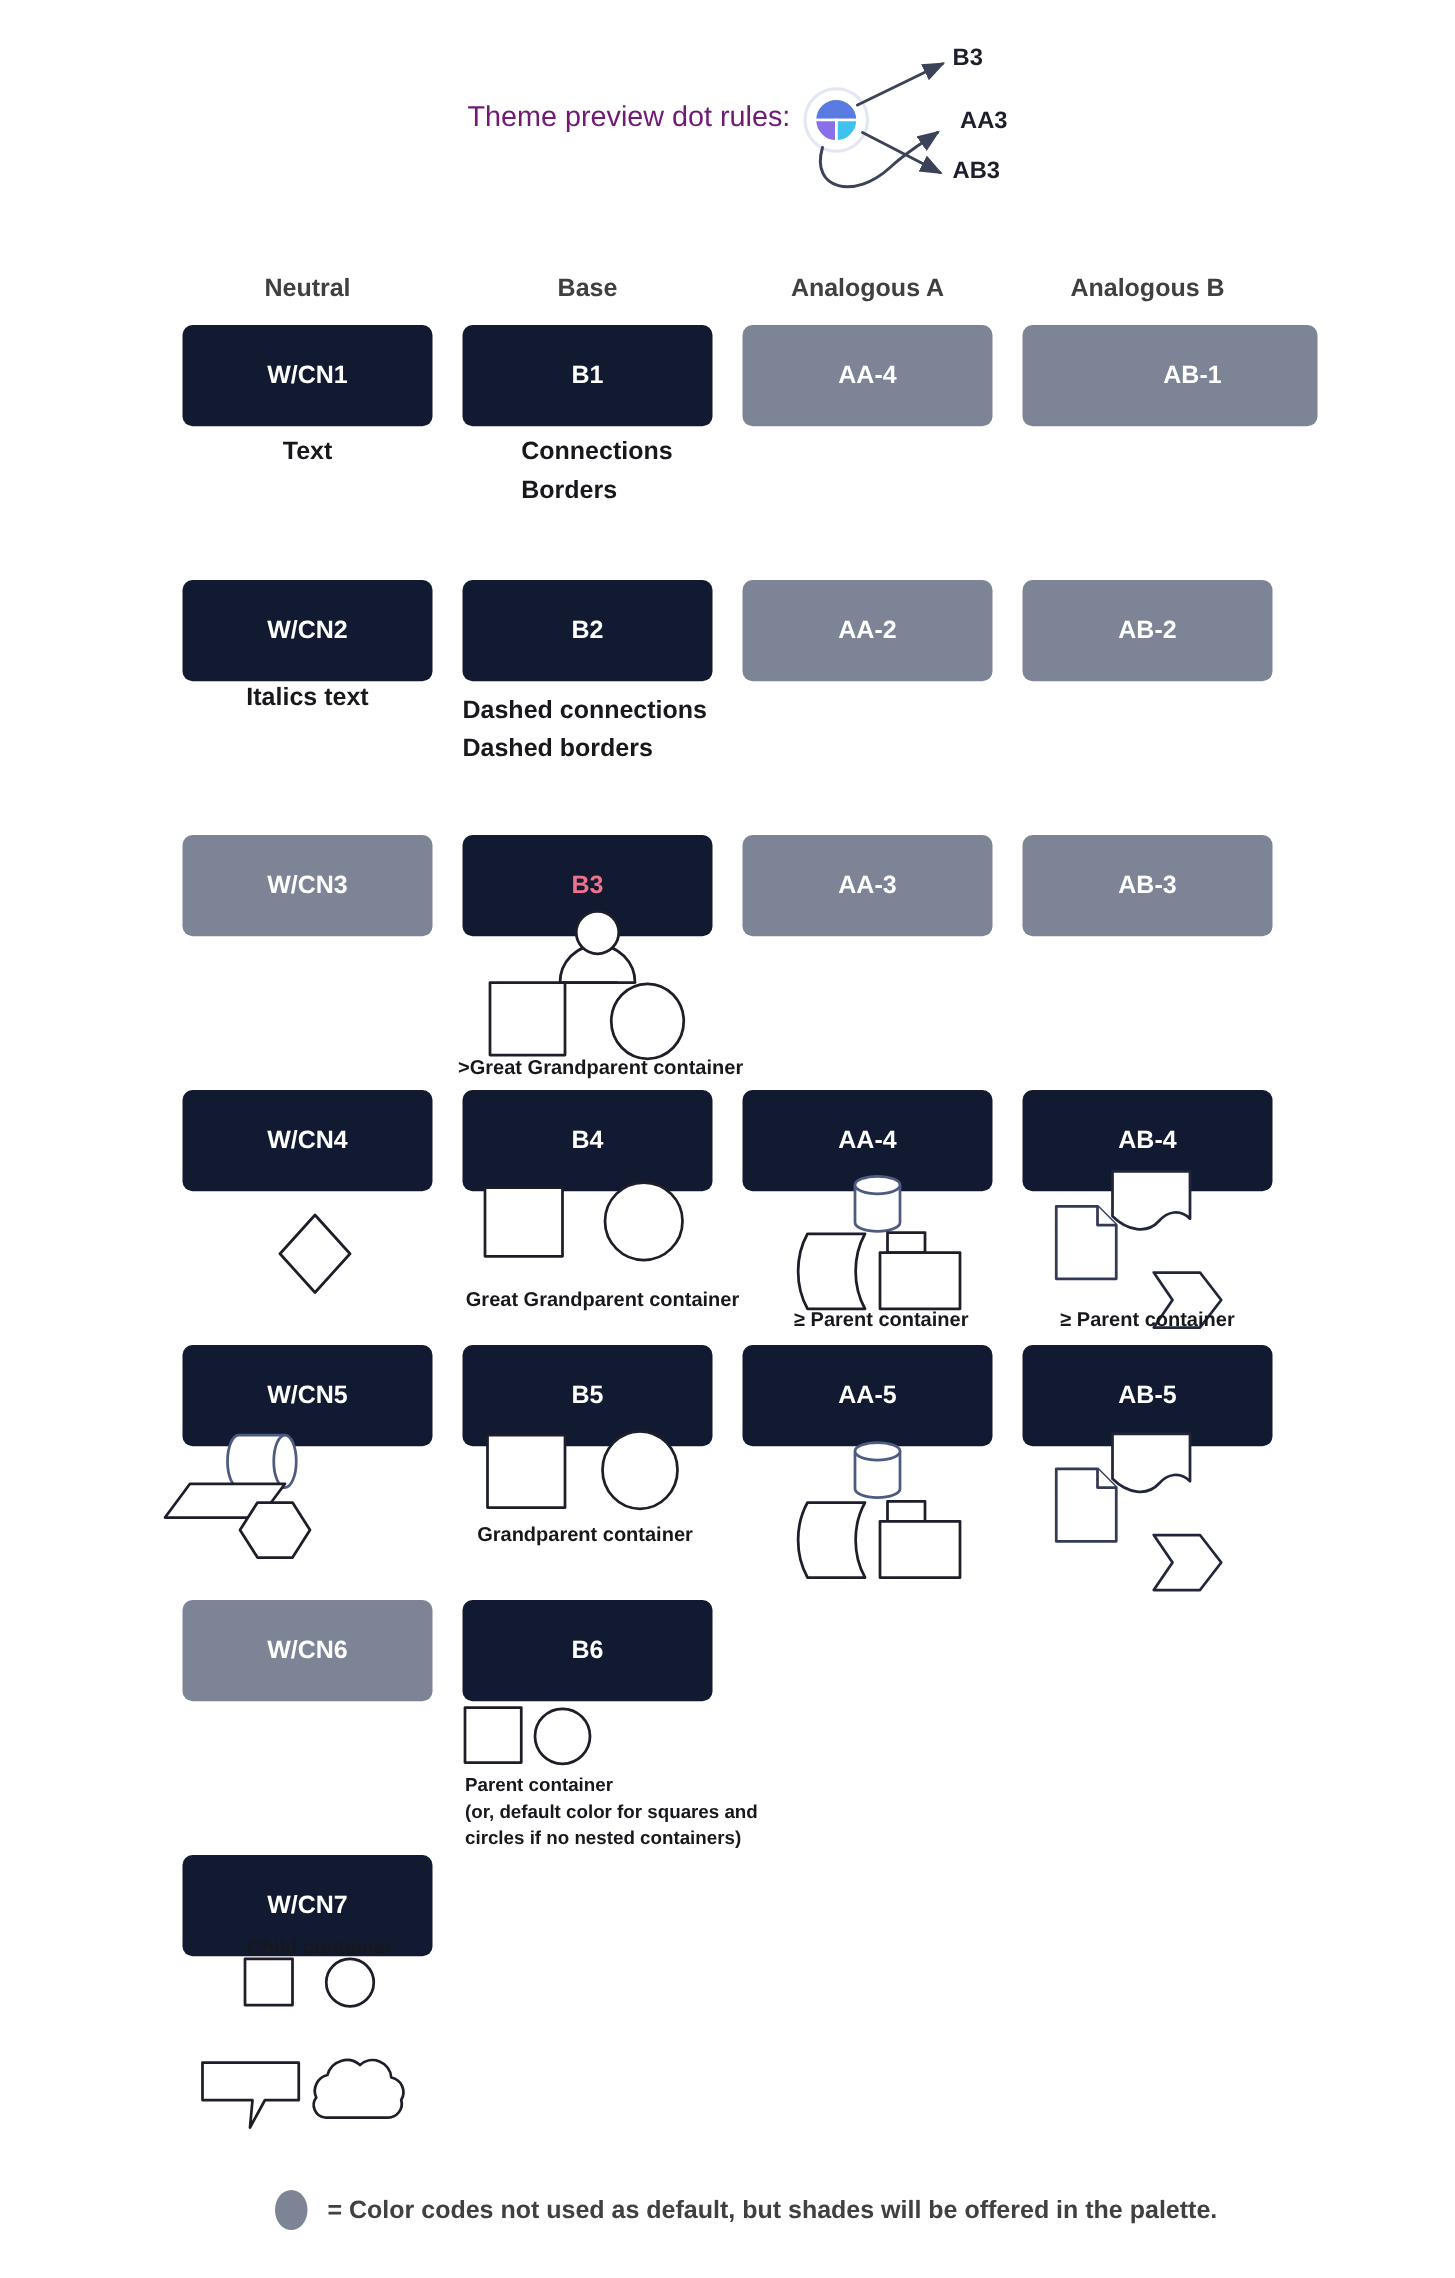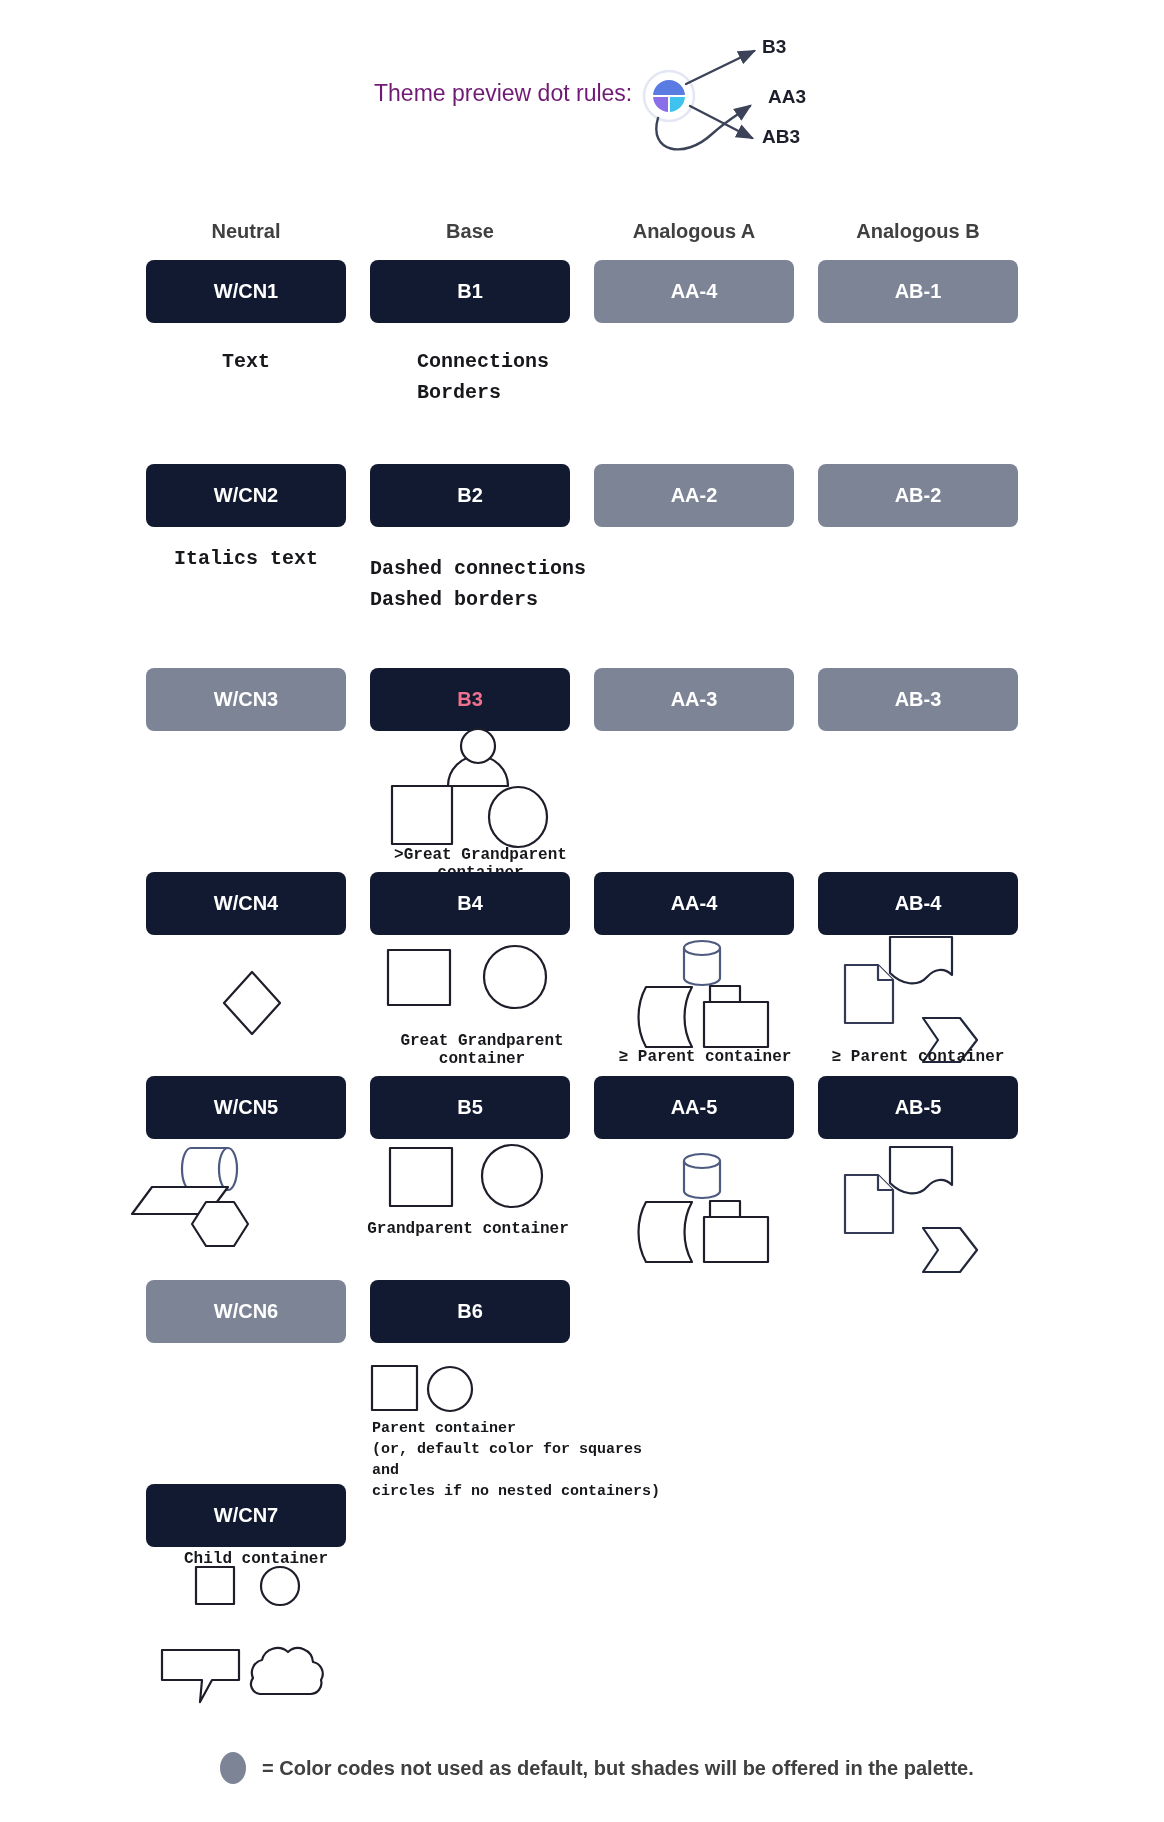--- a/index.html
+++ b/index.html
@@ -1,26 +1,26 @@
 <!DOCTYPE html>
 <html><head>
 <meta charset="utf-8">
 <style>
   html,body{margin:0;padding:0;background:#ffffff;}
   #page{position:relative;width:1164px;height:1822px;background:#fff;overflow:hidden;
         font-family:"Liberation Sans",sans-serif;color:#17181c;}
   .title{position:absolute;left:374px;top:80px;font-size:23px;font-weight:500;color:#701a75;}
   .dotlabel{position:absolute;font-size:19px;font-weight:600;color:#1c1f2b;}
   .colhead{position:absolute;width:200px;text-align:center;font-size:20px;font-weight:700;color:#404040;}
-  .btn{position:absolute;width:200px;height:63px;border-radius:8px;display:flex;align-items:center;
+  .btn{position:absolute;width:200px;height:81px;border-radius:8px;display:flex;align-items:center;
        justify-content:center;font-weight:700;font-size:20px;color:#ffffff;}
   .btn.dark{background:#111a31;}
   .btn.gray{background:#7c8496;}
   .btn.pinktext{color:#f0718d;}
-  .cap{position:absolute;font-weight:700;color:#17181c;font-family:Liberation Mono, monospace;}
+  .cap{position:absolute;font-weight:700;color:#17181c;}
   .cap20{font-size:20px;line-height:31px;}
   .cap16{font-size:16px;line-height:18px;}
   .cap15{font-size:15px;line-height:21px;}
   .center{text-align:center;}
   .shapes{position:absolute;}
   .sh{fill:#fff;stroke:#1e1e2a;stroke-width:2.2;stroke-linejoin:round;}
   .sh.slate{stroke:#4e5b80;}
   .sh.navy{stroke:#343a55;}
   .sh.ink{stroke:#22263a;}
   .arrow{fill:none;stroke:#3c4358;stroke-width:2.4;stroke-linecap:round;}
@@ -53,21 +53,21 @@
   <div class="dotlabel" style="left:762px;top:126px;">AB3</div>
 
   <div class="colhead" style="left:146px;top:220px;">Neutral</div>
   <div class="colhead" style="left:370px;top:220px;">Base</div>
   <div class="colhead" style="left:594px;top:220px;">Analogous A</div>
   <div class="colhead" style="left:818px;top:220px;">Analogous B</div>
 
   <div class="btn dark" style="left:146px;top:260px;">W/CN1</div>
   <div class="btn dark" style="left:370px;top:260px;">B1</div>
   <div class="btn gray" style="left:594px;top:260px;">AA-4</div>
-  <div class="btn gray" style="left:818px;top:260px;">AB-1</div>
+  <div class="btn gray" style="left:818px;top:260px;padding-left:36px;">AB-1</div>
   <div class="cap cap20 center" style="left:146px;top:346px;width:200px;">Text</div>
   <div class="cap cap20" style="left:417px;top:346px;">
     <span style="display:block;">Connections</span>
     <span style="display:block;">Borders</span>
   </div>
 
   <div class="btn dark" style="left:146px;top:464px;">W/CN2</div>
   <div class="btn dark" style="left:370px;top:464px;">B2</div>
   <div class="btn gray" style="left:594px;top:464px;">AA-2</div>
   <div class="btn gray" style="left:818px;top:464px;">AB-2</div>

